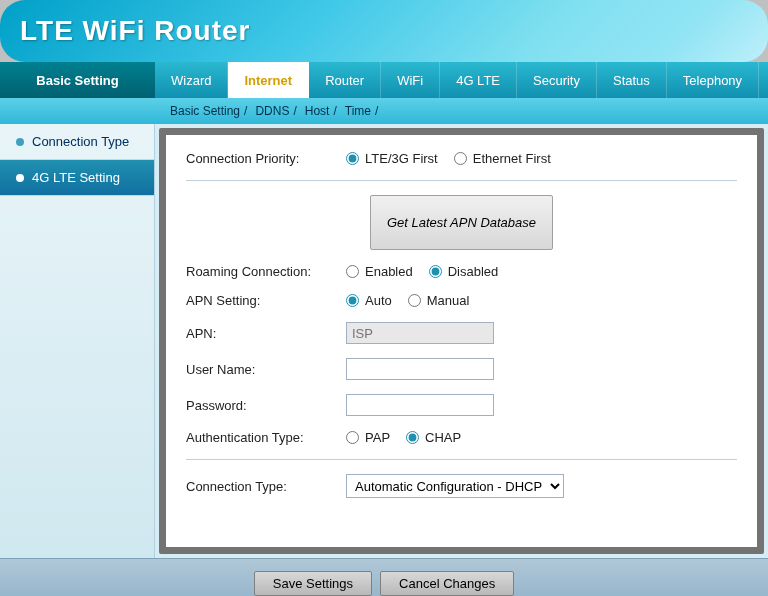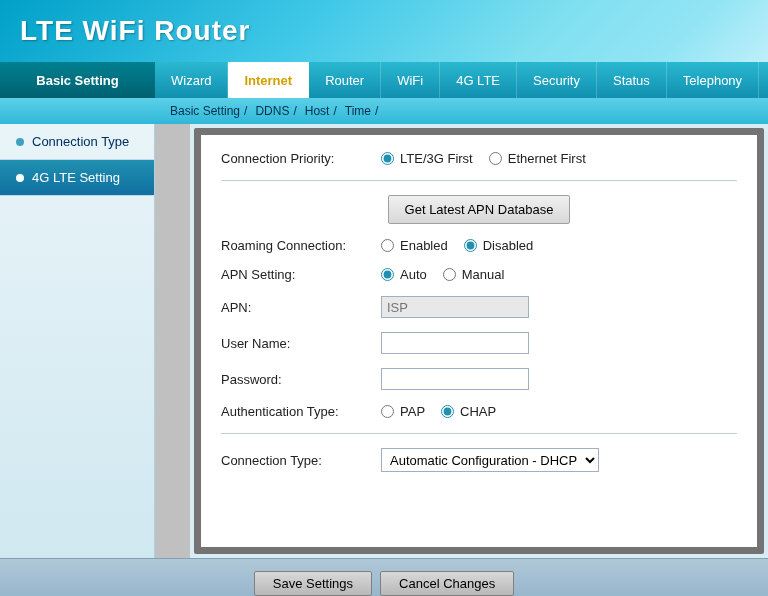--- a/index.html
+++ b/index.html
@@ -7,20 +7,21 @@
 
     
     .header {
       background: linear-gradient(135deg, #00a0c8 0%, #40c8e8 40%, #80e0f0 70%, #a0e8f8 100%);
       height: 62px;
       display: flex;
       align-items: center;
       padding-left: 20px;
       position: relative;
       overflow: hidden;
+      border-radius: 25px;
     }
     .header-title {
       font-size: 28px;
       font-weight: bold;
       color: white;
       text-shadow: 1px 1px 2px rgba(0,0,0,0.3);
       letter-spacing: 1px;
     }
     .header-decoration {
       position: absolute;
@@ -80,21 +81,20 @@
       color: #003050;
       text-decoration: none;
       margin-right: 4px;
     }
     .breadcrumb-bar span { margin-right: 4px; }
 
     
     .main-layout {
       display: flex;
       height: calc(596px - 62px - 36px - 26px - 38px);
-      gap: 35px;
     }
 
     
     .sidebar {
       width: 155px;
       background: linear-gradient(to bottom, #e8f4f8, #d0e8f0);
       border-right: 1px solid #b0d0e0;
       flex-shrink: 0;
     }
     .sidebar-item {
@@ -183,24 +183,25 @@
 
     .separator {
       border: none;
       border-top: 1px solid #c0d0d8;
       margin: 8px 0 14px 0;
     }
 
     .btn-apn {
       background: linear-gradient(to bottom, #f0f0f0, #d8d8d8);
       border: 1px solid #a0a0a0;
-      padding: 6px 16px;
+      padding: 19px 16px;
       cursor: pointer;
       font-size: 13px;
       border-radius: 2px;
+      font-style: italic;
     }
 
     .text-input {
       width: 148px;
       height: 22px;
       border: 1px solid #a0b0c0;
       padding: 2px 5px;
       font-size: 13px;
       background: white;
     }

